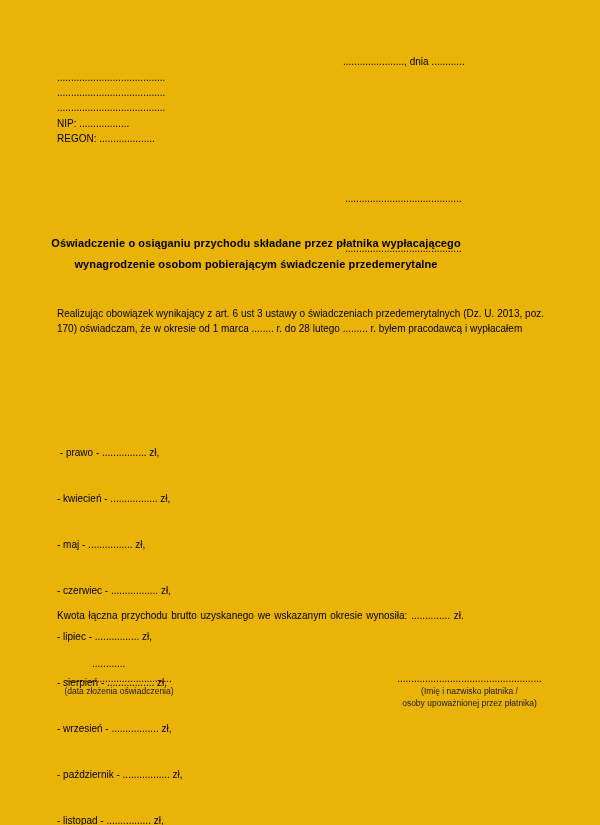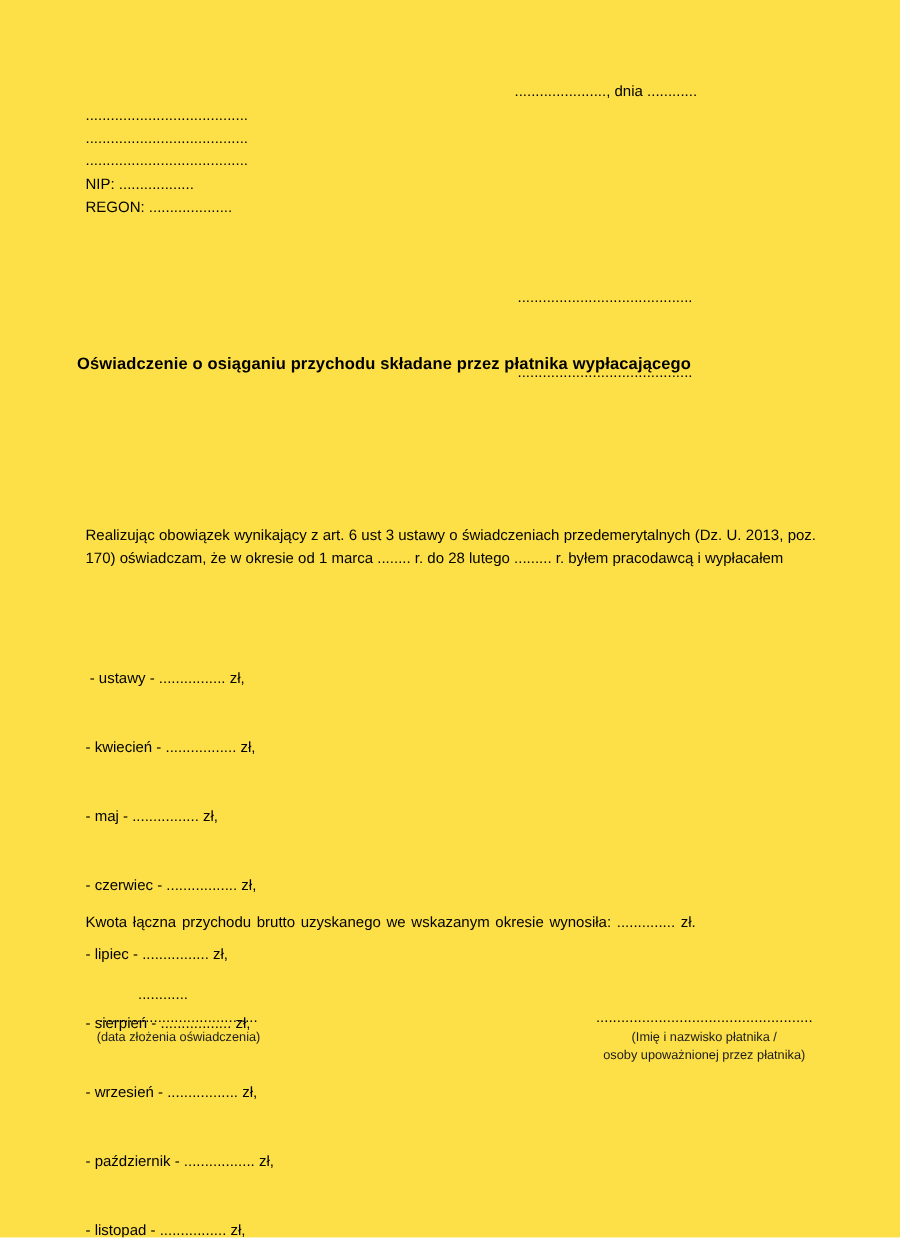--- a/index.html
+++ b/index.html
@@ -1,35 +1,35 @@
 <!DOCTYPE html>
 <html><head>
 <meta charset="utf-8">
 <style>
   html, body { margin: 0; padding: 0; background: #ffffff; }
   .page {
     position: relative;
     width: 600px;
     height: 825px;
-    background: #fde047;
+    background: #eab308;
     font-family: "Liberation Sans", sans-serif;
     color: #000000;
     overflow: hidden;
   }
   .abs { position: absolute; }
   .t10 { font-size: 10px; line-height: 15.2px; white-space: pre; }
   .date-line { left: 343px; top: 56px; font-size: 10px; white-space: pre; }
   .payer-block { left: 57px; top: 70px; }
   .recipient-block { left: 345px; top: 158px; font-size: 10px; line-height: 16.5px; white-space: pre; }
   .title {
     left: 0; top: 233px; width: 512px;
     text-align: center; font-size: 11px; font-weight: bold;
     line-height: 20.6px; letter-spacing: 0.1px;
   }
-  .body-par { left: 57px; top: 307px; width: 487px; font-size: 10px; line-height: 14.8px; margin-top: 44px; }
+  .body-par { left: 57px; top: 307px; width: 487px; font-size: 10px; line-height: 14.8px; }
   .jline { text-align: justify; text-align-last: justify; }
   .jline:last-child { text-align-last: left; }
   .months { left: 57px; top: 414px; font-size: 10px; line-height: 15.35px; white-space: pre; }
   .total { left: 57px; top: 610px; font-size: 10px; white-space: pre; word-spacing: 1px; }
   .short-dots { left: 92px; top: 658px; font-size: 10px; white-space: pre; }
   .sig-left  { left: 49px;  top: 672px; width: 140px; text-align: center; }
   .sig-right { left: 392px; top: 672px; width: 155px; text-align: center; }
   .sigdots { font-size: 10px; line-height: 13px; white-space: pre; }
   .caption { font-size: 8.5px; line-height: 12.2px; color: #1a1a1a; white-space: pre; }
   .footnote { left: 57px; top: 725px; width: 500px; font-size: 8.5px; line-height: 14.4px; color: #222222; white-space: pre; }
@@ -49,29 +49,30 @@
     <div class="t10">REGON: ....................</div>
   </div>
 
   <div class="abs recipient-block">
     <div>..........................................</div>
     <div>..........................................</div>
   </div>
 
   <div class="abs title">
     <div>Oświadczenie o osiąganiu przychodu składane przez płatnika wypłacającego</div>
+    <div>wynagrodzenie osobom pobierającym świadczenie przedemerytalne</div>
   </div>
 
   <div class="abs body-par">
     <div class="jline">Realizując obowiązek wynikający z art. 6 ust 3 ustawy o świadczeniach przedemerytalnych (Dz. U. 2013, poz.</div>
     <div class="jline">170) oświadczam, że w okresie od 1 marca ........ r. do 28 lutego ......... r. byłem pracodawcą i wypłacałem</div>
   </div>
 
   <div class="abs months">
-    <div> - ustawy - ................ zł,</div>
+    <div> - prawo - ................ zł,</div>
     <div>- kwiecień - ................. zł,</div>
     <div>- maj - ................ zł,</div>
     <div>- czerwiec - ................. zł,</div>
     <div>- lipiec - ................ zł,</div>
     <div>- sierpień - ................. zł,</div>
     <div>- wrzesień - ................. zł,</div>
     <div>- październik - ................. zł,</div>
     <div>- listopad - ................ zł,</div>
     
     

